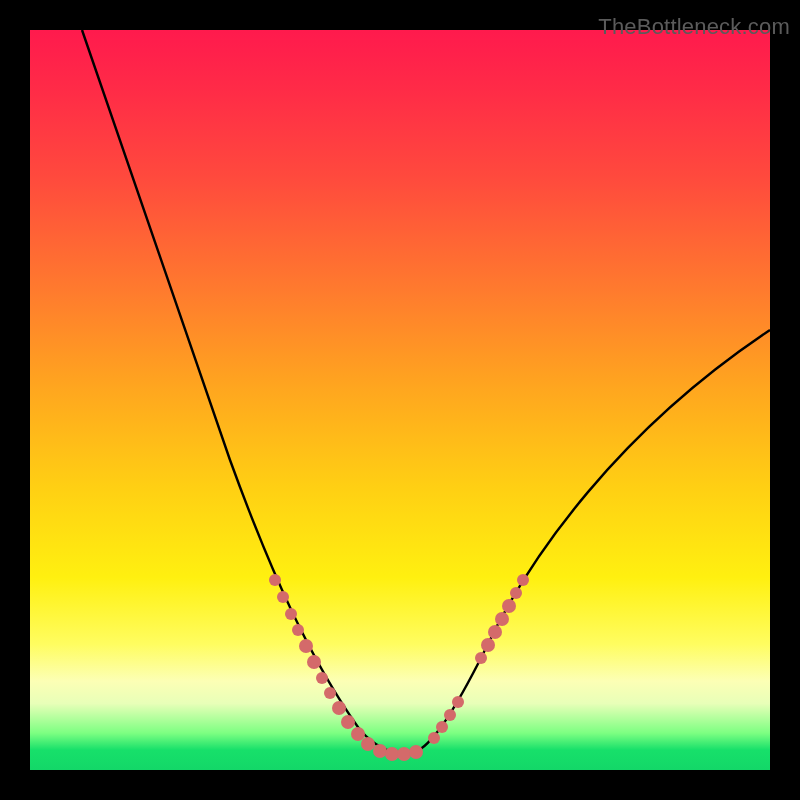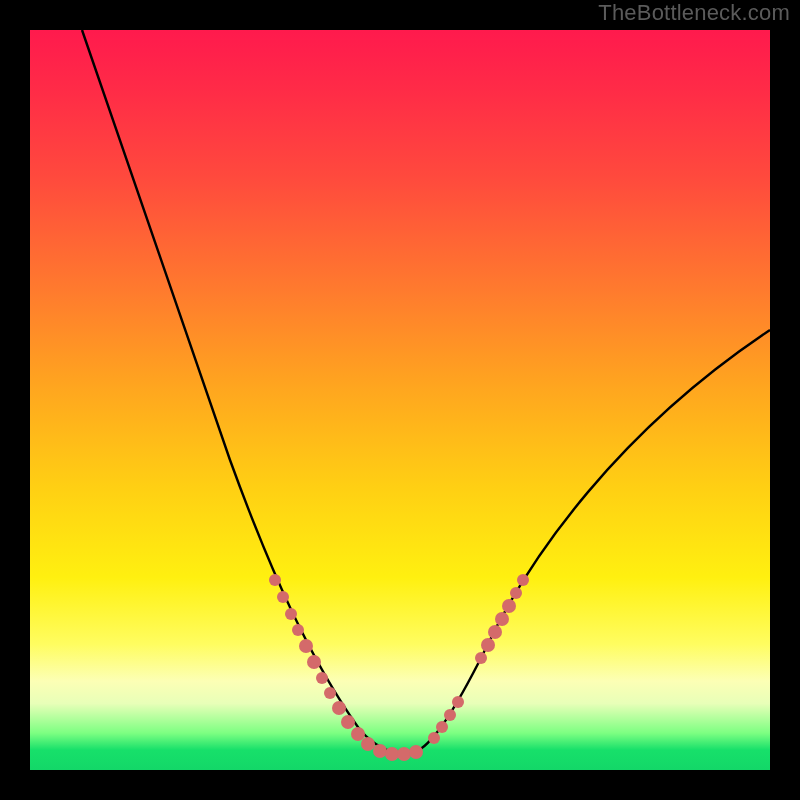--- a/index.html
+++ b/index.html
@@ -35,21 +35,21 @@
       #fffd60 83%,
       #fcffb5 88%,
       #e8ffb8 91%,
       #7dff82 95%,
       #17e06a 97.3%,
       #13d768 100%
     );
   }
   .watermark {
     position: absolute;
-    top: 0;
+    top: 14px;
     right: 10px;
     color: #5b5b5b;
     font-size: 22px;
     font-weight: 500;
     letter-spacing: 0.2px;
     user-select: none;
   }
 
   svg.curve {
     position: absolute;

